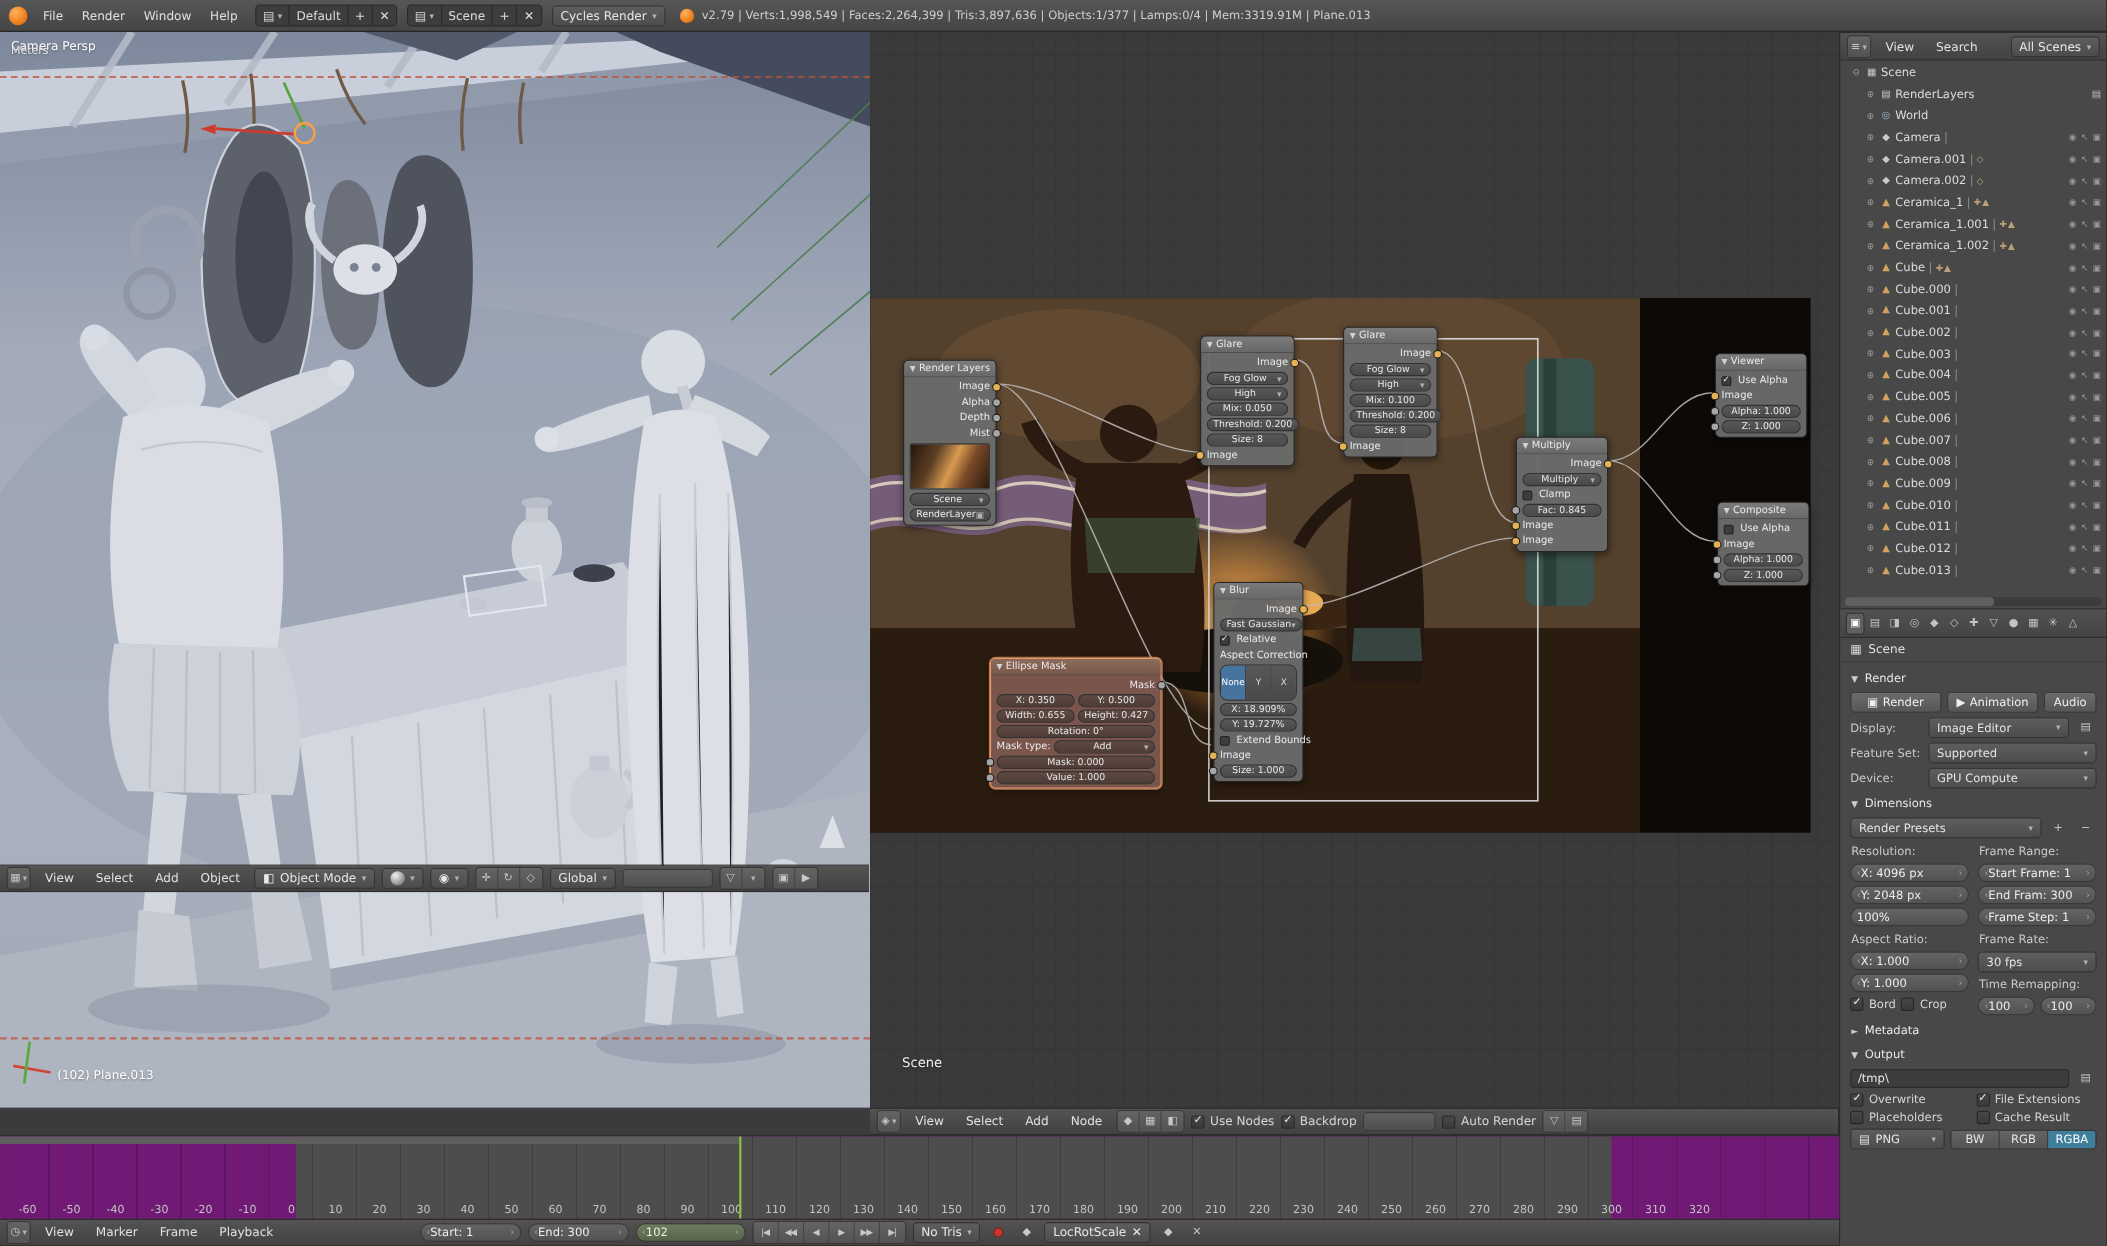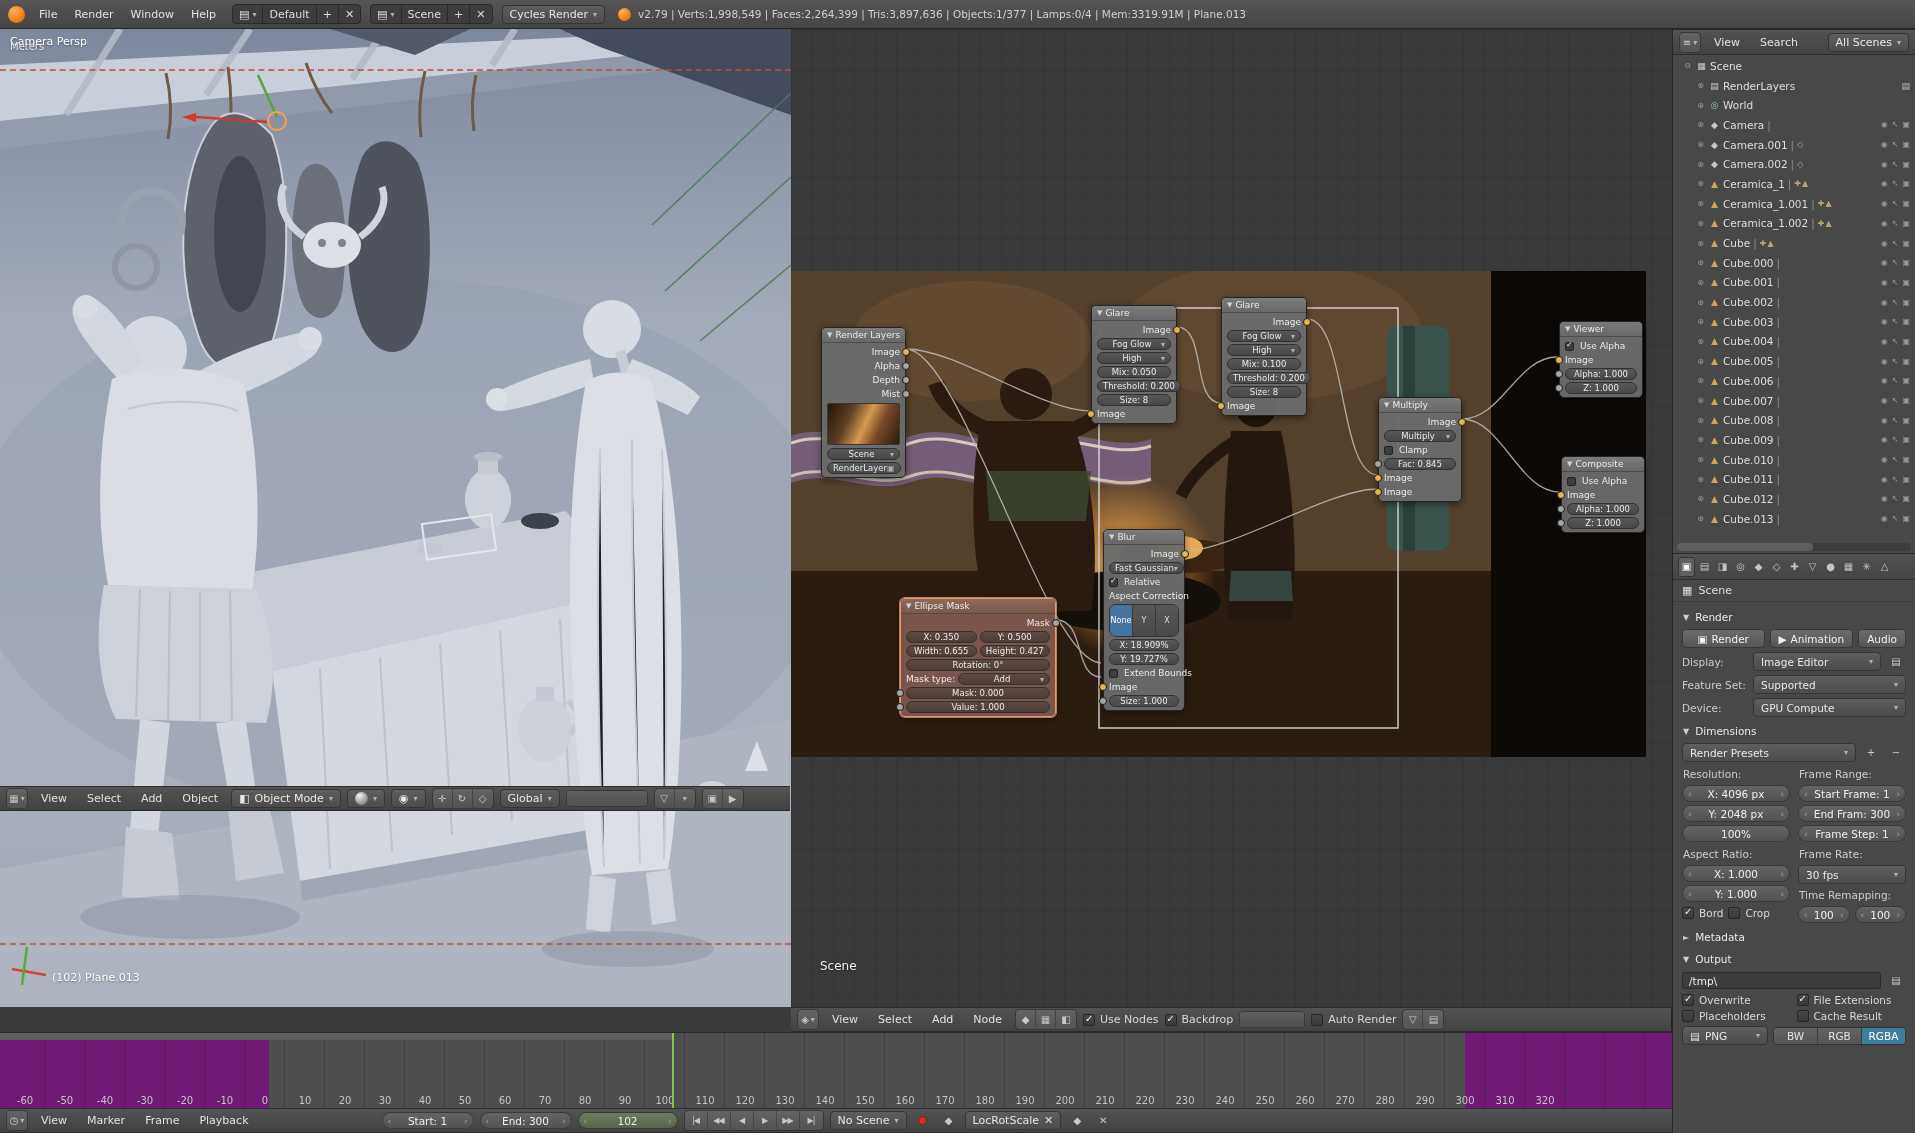--- a/index.html
+++ b/index.html
@@ -11,21 +11,21 @@
 .menu{padding:2px 7px;border-radius:3px;color:#e0e0e0}
 .iconbtn{min-width:20px;height:19px;display:inline-flex;align-items:center;justify-content:center;gap:2px;color:#c8c8c8;border-radius:3px;font-size:10px}
 .grp{display:flex;background:linear-gradient(#646464,#525252);border:1px solid #383838;border-radius:4px;overflow:hidden}
 .grp .iconbtn{border-right:1px solid #454545;border-radius:0}
 .grp .iconbtn:last-child{border-right:none}
 .tgl{width:16px;height:15px;background:linear-gradient(#606060,#4f4f4f);display:inline-flex;align-items:center;justify-content:center;font-size:9px;color:#c2c2c2}
 .dd{display:inline-flex;align-items:center;gap:5px;height:19px;padding:0 7px;background:linear-gradient(#5e5e5e,#4c4c4c);border:1px solid #353535;border-radius:4px;color:#e6e6e6}
 .dar{font-size:8px;color:#b2b2b2}
 .num{display:flex;align-items:center;height:17px;background:linear-gradient(#646464,#525252);border:1px solid #393939;border-radius:9px;padding:0 5px;color:#ededed;font-size:10.5px}
 .num .arr{color:#a8a8a8;font-size:9px}
-.num .nv{flex:1;text-align:center;white-space:nowrap}
+.num .nv{flex:1;white-space:nowrap}
 .btn{display:inline-flex;align-items:center;justify-content:center;gap:4px;height:19px;padding:0 8px;background:linear-gradient(#6c6c6c,#565656);border:1px solid #393939;border-radius:4px;color:#f0f0f0;white-space:nowrap}
 .cb{width:12px;height:12px;flex:none;background:linear-gradient(#474747,#3a3a3a);border:1px solid #262626;border-radius:2px;position:relative}
 .cb.on::after{content:"✓";position:absolute;left:1px;top:-2px;font-size:10px;color:#f2f2f2}
 .cblab{display:inline-flex;align-items:center;gap:5px;color:#d6d6d6;white-space:nowrap}
 .ball{width:13px;height:13px;border-radius:50%;background:radial-gradient(circle at 35% 30%,#f2f2f2,#8a8a8a 70%,#5c5c5c)}
 
 .topbar{left:0;top:0;width:1915px;height:29px;background:linear-gradient(#565656,#454545);border-bottom:1px solid #252525;display:flex;align-items:center;gap:3px;padding:0 8px}
 .blogo{width:17px;height:17px;border-radius:50%;background:radial-gradient(circle at 35% 30%,#ffb25e,#ee7f1c 60%,#c45f10);margin-right:4px;flex:none}
 .blogo.sm{width:13px;height:13px;margin:0 4px 0 10px}
 .selector{display:flex;align-items:center;background:#3d3d3d;border:1px solid #2a2a2a;border-radius:4px;height:20px;overflow:hidden;margin-left:6px}
@@ -840,21 +840,21 @@
       <div class="grp">
 
       <span class="iconbtn pbtn">|◀</span>
           <span class="iconbtn pbtn">◀◀</span>
           <span class="iconbtn pbtn">◀</span>
           <span class="iconbtn pbtn">▶</span>
           <span class="iconbtn pbtn">▶▶</span>
           <span class="iconbtn pbtn">▶|</span>
         </div>
       <div class="dd">
-        <span>No Scene</span>
+        <span>No Tris</span>
           <span class="dar">▾</span>
       </div>
       <span class="iconbtn">
           <span class="recdot"></span>
         </span>
       <span class="iconbtn">◆</span>
       <div class="dd">
         <span>LocRotScale</span>
         <span>✕</span>
       </div>

